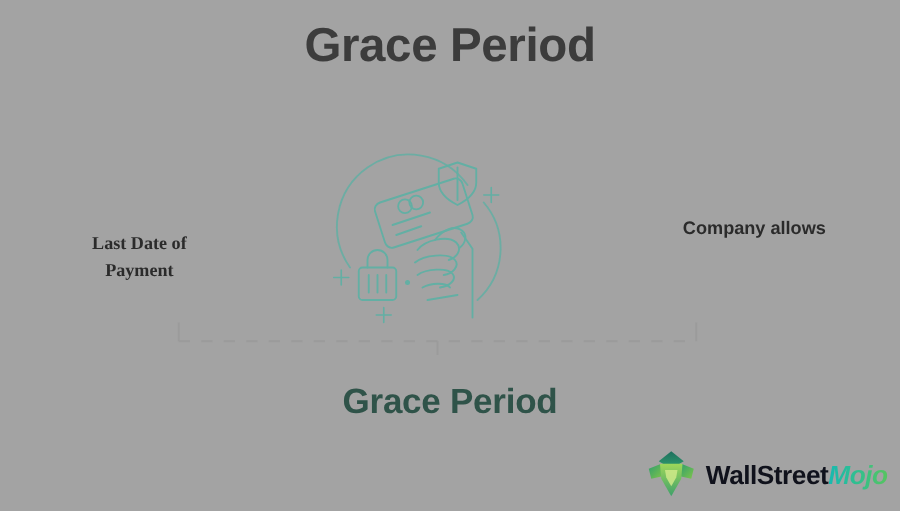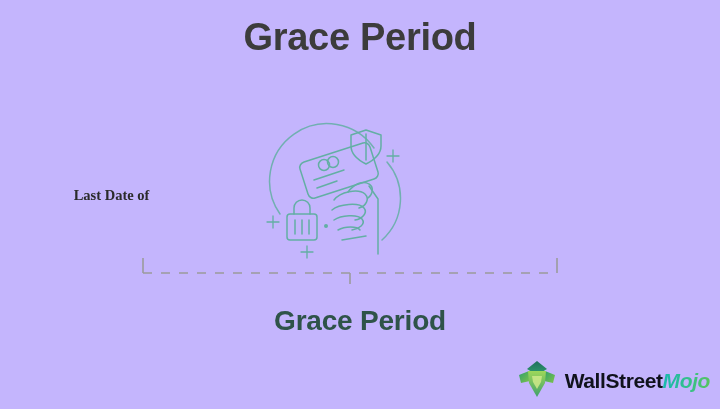--- a/index.html
+++ b/index.html
@@ -10,21 +10,21 @@
   body {
     width: 720px;
     height: 409px;
     font-family: "Liberation Sans", sans-serif;
     -webkit-font-smoothing: antialiased;
   }
   #infographic {
     position: relative;
     width: 720px;
     height: 409px;
-    background: #c4b5fd;
+    background: #a3a3a3;
     overflow: hidden;
   }
 
   
   .title {
     position: absolute;
     top: 16px;
     left: 0;
     width: 720px;
     text-align: center;
@@ -118,23 +118,25 @@
 </style>
 </head>
 <body>
 
 <div id="infographic">
 
   <div class="title">Grace Period</div>
 
   <div class="side-label left">
     <div>Last Date of</div>
+    <div>Payment</div>
   </div>
 
   <div class="side-label right">
+    <div>Company allows</div>
   </div>
 
   <div class="illustration">
     <svg width="170" height="140" viewBox="0 0 170 140" fill="none" stroke="#63afa4" stroke-width="1.5" stroke-linecap="round" stroke-linejoin="round">
 
       <g opacity="0.85">
         <path d="M18 92 A 56 56 0 0 1 112 26"></path>
         <path d="M125 40 A 56 56 0 0 1 120 118"></path>
       </g>
 

